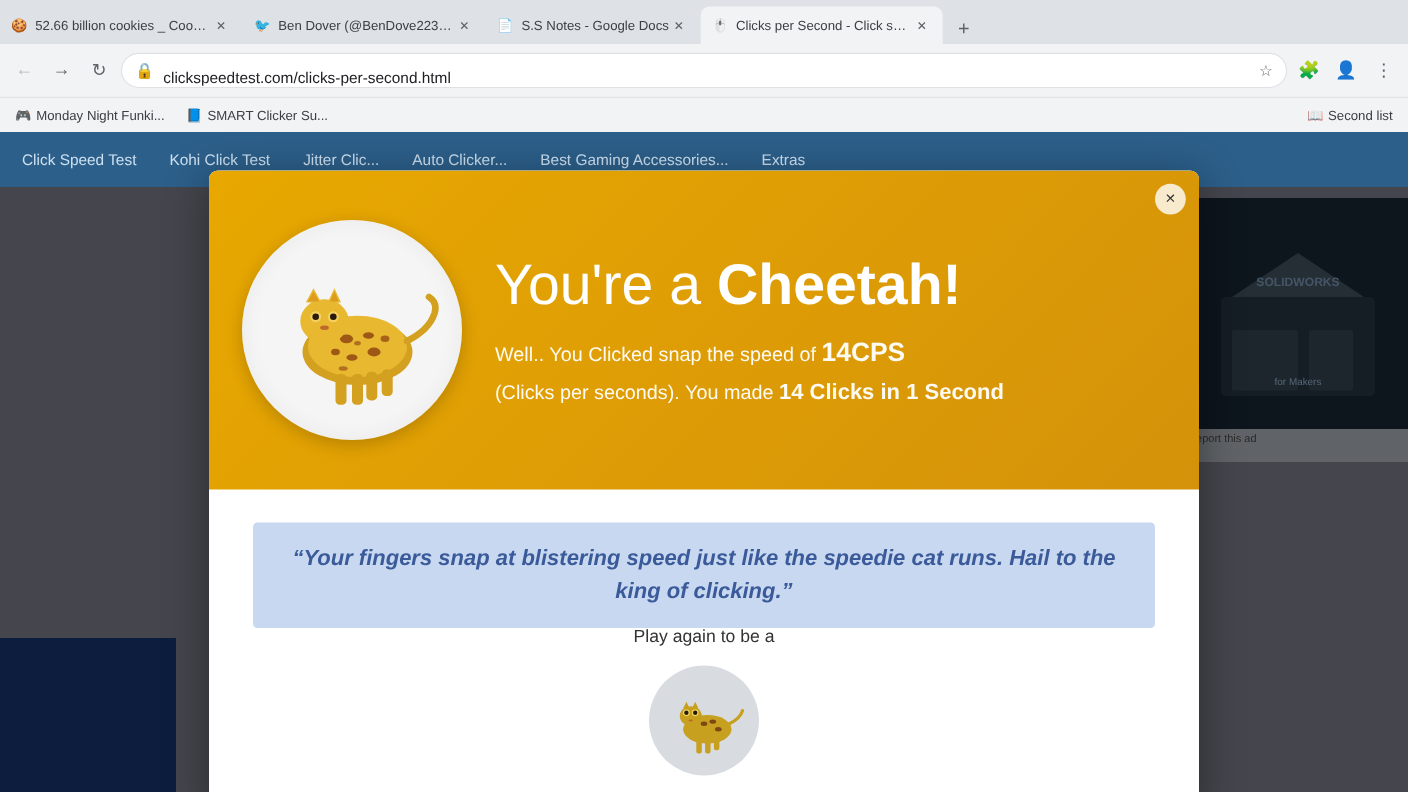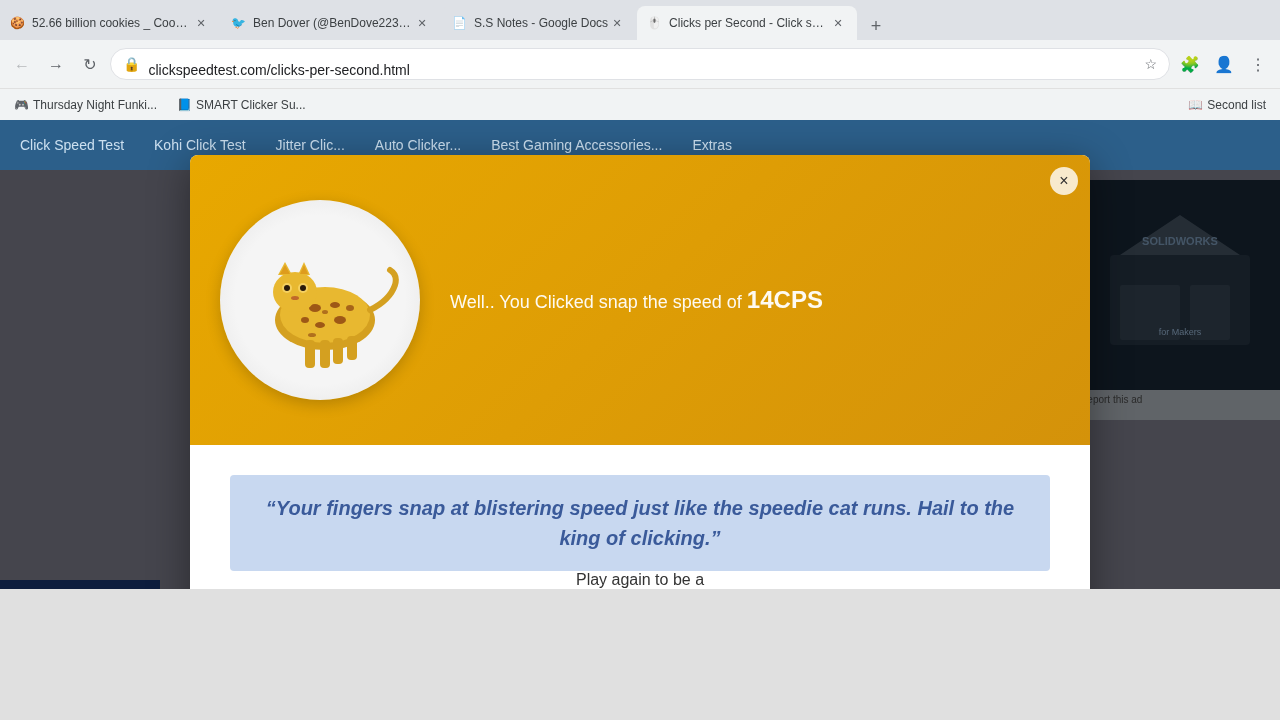--- a/index.html
+++ b/index.html
@@ -29,32 +29,32 @@
     .toolbar-icon-btn { width: 28px; height: 28px; border-radius: 50%; display: flex; align-items: center; justify-content: center; cursor: pointer; font-size: 16px; color: #5f6368; }
 
     
     .bookmarks-bar { display: flex; align-items: center; padding: 2px 8px; height: 32px; background: #f1f3f4; border-top: 1px solid #e0e0e0; gap: 8px; font-size: 12px; color: #3c4043; }
     .bookmark-item { display: flex; align-items: center; gap: 4px; cursor: pointer; padding: 2px 6px; border-radius: 4px; white-space: nowrap; }
 
     
     .reading-list-btn { margin-left: auto; display: flex; align-items: center; gap: 4px; font-size: 12px; color: #3c4043; cursor: pointer; padding: 2px 6px; border-radius: 4px; }
 
     
-    .main-content { width: 1280px; height: 469px; background: #22c55e; position: relative; overflow: hidden; }
+    .main-content { width: 1280px; height: 600px; background: #22c55e; position: relative; overflow: hidden; }
 
     
     .site-nav { width: 100%; height: 50px; background: #2c5f8a; display: flex; align-items: center; padding: 0 20px; gap: 30px; }
     .site-nav-item { color: #cce0f0; font-size: 14px; cursor: pointer; white-space: nowrap; }
 
     
     .bg-content { background: #8a8a9a; width: 100%; height: 550px; position: relative; }
 
     
     .ad-box { position: absolute; right: 0; top: 10px; width: 200px; height: 240px; background: #c0c8d0; display: flex; flex-direction: column; }
-    .ad-inner { width: 100%; height: 210px; background: #1a2a3a; display: flex; align-items: center; justify-content: center; }
+    .ad-inner { width: 100%; height: 210px; background: #1a2a3a; display: flex; align-items: flex-end; justify-content: center; }
     .ad-report { font-size: 10px; color: #555; padding: 4px; text-align: left; }
 
     
     .bottom-blue-left { position: absolute; bottom: 0; left: 0; width: 160px; height: 140px; background: #1a3a7a; }
     .bottom-blue-right { position: absolute; bottom: 0; right: 210px; width: 860px; height: 140px; background: #1a3a7a; display: flex; align-items: flex-end; justify-content: flex-end; padding: 10px; }
     .date-text { font-size: 11px; color: #8888aa; }
 
     
     .modal-overlay { position: absolute; top: 0; left: 0; width: 100%; height: 100%; background: rgba(0,0,0,0.5); display: flex; align-items: center; justify-content: center; z-index: 10; }
 
@@ -129,21 +129,21 @@
     <div class="toolbar-icons">
       <div class="toolbar-icon-btn">🧩</div>
       <div class="toolbar-icon-btn">👤</div>
       <div class="toolbar-icon-btn">⋮</div>
     </div>
   </div>
 
   <div class="bookmarks-bar">
     <div class="bookmark-item">
       <span>🎮</span>
-      <span>Thursday Night Funki...</span>
+      <span>Monday Night Funki...</span>
     </div>
     <div class="bookmark-item">
       <span>📘</span>
       <span>SMART Clicker Su...</span>
     </div>
     <div class="reading-list-btn">
       <span>📖</span>
       <span>Second list</span>
     </div>
   </div>
@@ -224,22 +224,28 @@
 
               <path d="M130,90 Q150,80 155,65 Q158,55 150,50" stroke="#d4a020" stroke-width="6" fill="none" stroke-linecap="round"></path>
 
               <ellipse cx="85" cy="92" rx="3" ry="2" fill="#8b4010" opacity="0.6"></ellipse>
               <ellipse cx="110" cy="88" rx="4" ry="3" fill="#8b4010" opacity="0.7"></ellipse>
               <ellipse cx="72" cy="115" rx="4" ry="2" fill="#8b4010" opacity="0.6"></ellipse>
             </svg>
           </div>
 
           <div class="modal-top-text">
+            <div class="result-title">
+              <span>You're a </span><strong>Cheetah!</strong>
+            </div>
             <div class="result-subtitle">
               <span>Well.. You Clicked snap the speed of </span><span class="cps">14CPS</span>
+            </div>
+            <div class="result-clicks">
+              <span>(Clicks per seconds). You made </span><span class="highlight">14 Clicks in 1 Second</span>
             </div>
           </div>
         </div>
 
         <div class="modal-bottom">
           <div class="quote-text">“Your fingers snap at blistering speed just like the speedie cat runs. Hail to the king of clicking.”</div>
           <div class="play-again-text">Play again to be a</div>
           <div class="small-cheetah-container">
             <div class="small-cheetah-circle">
               <svg class="small-cheetah-img" viewBox="0 0 75 75">

